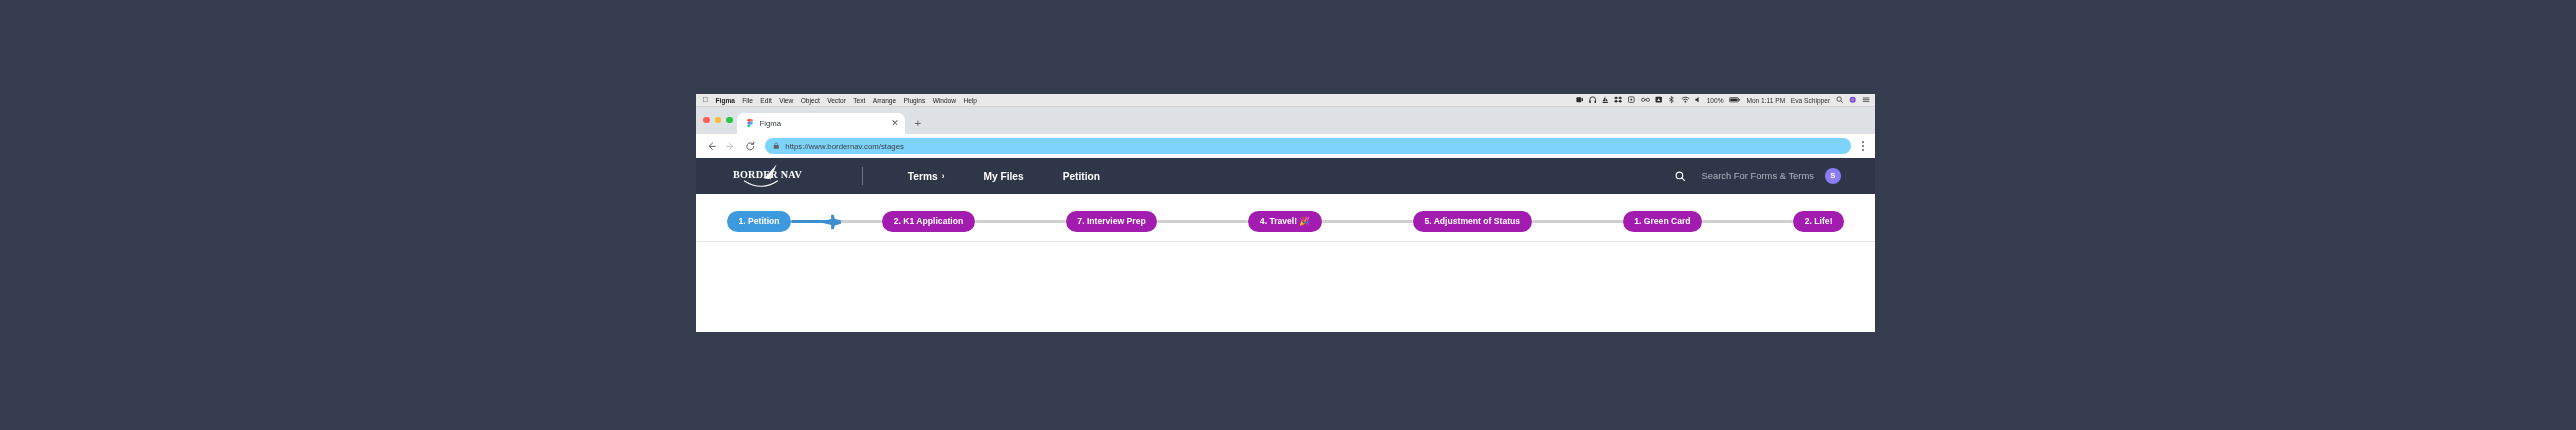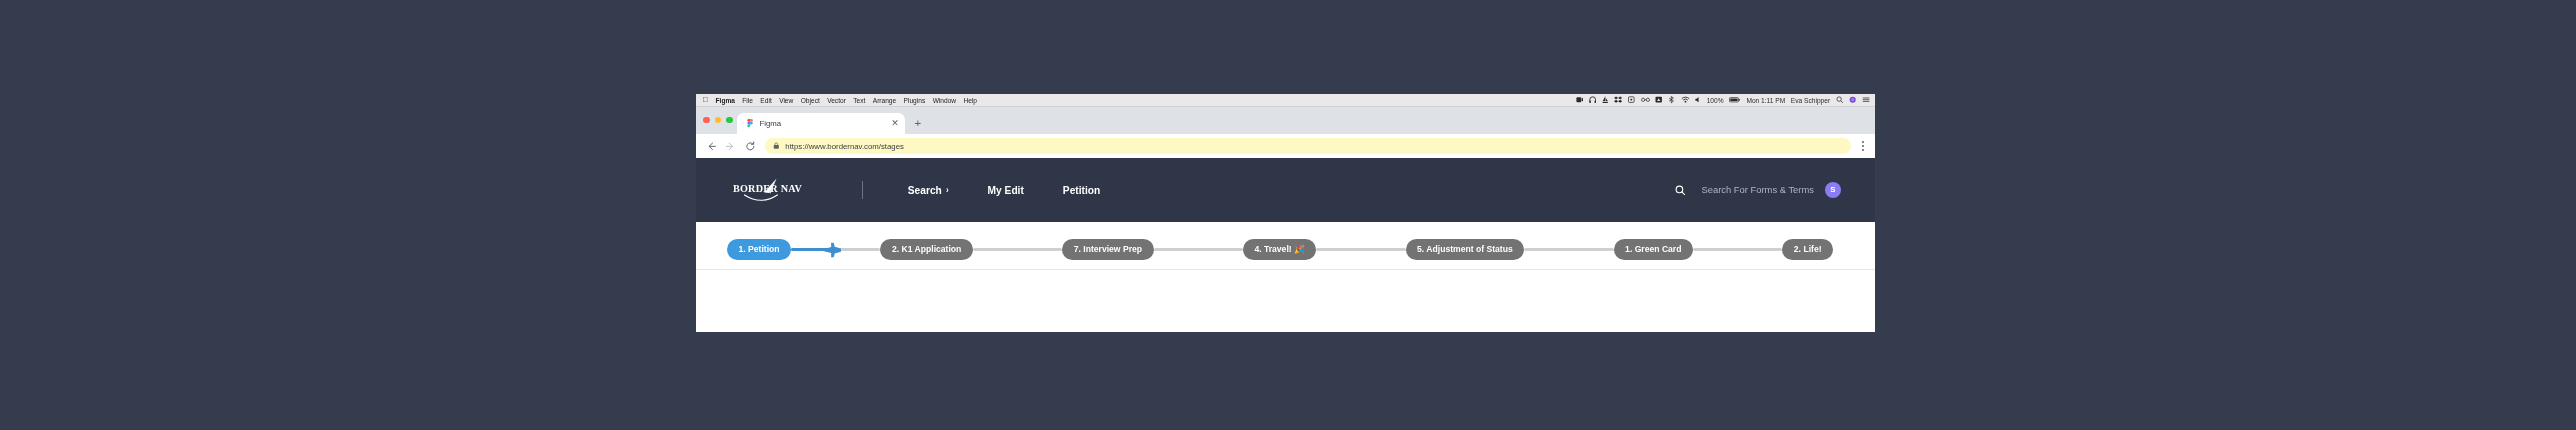--- a/index.html
+++ b/index.html
@@ -56,31 +56,31 @@
   .newtab{ font-size:11.5px; color:#5f6368; margin-left:9px; margin-bottom:4.1px; line-height:1; }
 
   
   .omnirow{
     height:24px; background:#ffffff; display:flex; align-items:center;
     padding:0 8.2px 0 9.8px; gap:9px;
   }
   .navbtn{ color:#5f6368; display:flex; align-items:center; }
   .navbtn.fwd{ color:#bdc1c6; }
   .urlbar{
-    flex:1; height:15.6px; background:#fef9c3; border-radius:8.2px;
+    flex:1; height:15.6px; background:#7dd3fc; border-radius:8.2px;
     display:flex; align-items:center; padding:0 8.2px; gap:5.7px;
     font-size:7.8px; color:#3c4043;
   }
   .kebab{ display:flex; flex-direction:column; gap:1.6px; padding:0 2.5px; }
   .kebab i{ width:2px;height:2px;border-radius:50%;background:#5f6368;display:block; }
 
   
   .site{ background:#2e3647; }
   .sitenav{
-    height:64px; display:flex; align-items:center;
+    height:36px; display:flex; align-items:center;
     padding:0 34px 0 37px; gap:8px;
   }
   .logo{ position:relative; width:69px; height:28px; flex:0 0 auto; }
   .logo .word{
     position:absolute; top:6.6px; font-size:10.2px; font-weight:bold;
     color:#ffffff; letter-spacing:0.2px; font-family:"Liberation Serif", serif;
   }
   .logo .w1{ left:0; }
   .logo .w2{ right:0;font-family:Liberation Serif, serif; }
   .logo svg{ position:absolute; left:0; top:0; }
@@ -96,25 +96,25 @@
   .searchtxt{ color:#b0b5c0; font-size:9.4px; white-space:nowrap;padding-left:8px; }
   .avatar{
     width:16.4px;height:16.4px;border-radius:50%;background:#8b7cf6;
     color:#fff;font-size:7.8px;font-weight:bold;
     display:flex;align-items:center;justify-content:center;
   }
 
   
   .stagesband{ background:#ffffff; height:55px; position:relative; }
   .stages{
-    position:absolute; left:0; right:11px; top:0; height:55px;
+    position:absolute; left:0; right:0; top:0; height:55px;
     display:flex; align-items:center; padding:0 31px 0 31px;
   }
   .pill{
-    background:#737373; color:#ffffff;
+    background:#a21caf; color:#ffffff;
     font-size:8.6px; font-weight:bold;
     border-radius:16.4px; padding:5.7px 11.5px;
     white-space:nowrap; flex:0 0 auto; line-height:1.1;
   }
   .pill.active{ background:#3d9ade; }
   .conn{ flex:1 1 auto; height:3.3px; background:#cfcfcf; border-radius:1.6px; min-width:8.2px; }
   .plane-gap{ flex:1 1 auto; position:relative; height:18px; min-width:28px;
               display:flex; align-items:center; }
   .plane-gap .trail{ position:absolute; left:0; right:0; top:7.4px; height:3.3px; background:#cfcfcf; border-radius:1.6px;}
   .plane-gap .trail-blue{ position:absolute; left:0; width:52%; top:7.4px; height:3.3px; background:#3d8fd0; border-radius:1.6px;}
@@ -302,25 +302,25 @@
           <span class="word w2">NAV</span>
           <svg width="69" height="28" viewBox="0 0 84 34">
             <path d="M53 3 L38 20 L44 20.5 Z" fill="#ffffff"></path>
             <path d="M53 3 L45.5 21.5 L43.5 19.5 Z" fill="#e8eaef"></path>
             <path d="M14 23 q20 13 40 0" stroke="#ffffff" stroke-width="1.4" fill="none" stroke-linecap="round"></path>
           </svg>
         </div>
         <div class="navdiv"></div>
         <div class="navlinks">
           <a class="navlink">
-            <span>Search</span>
+            <span>Terms</span>
             <span class="chev">›</span>
           </a>
           <a class="navlink">
-            <span>My Edit</span>
+            <span>My Files</span>
           </a>
           <a class="navlink">
             <span>Petition</span>
           </a>
         </div>
         <div class="navright">
           <div class="searchwrap">
             <span style="display:flex;">
               <svg width="10.7" height="10.7" viewBox="0 0 14 14">
                   <circle cx="5.8" cy="5.8" r="4.3" stroke="#ffffff" stroke-width="1.5" fill="none"></circle>

